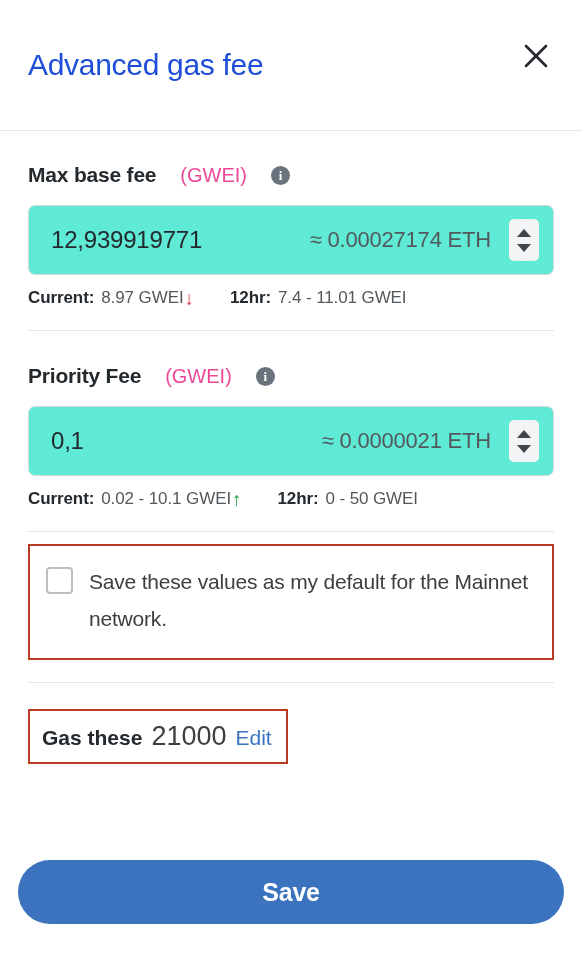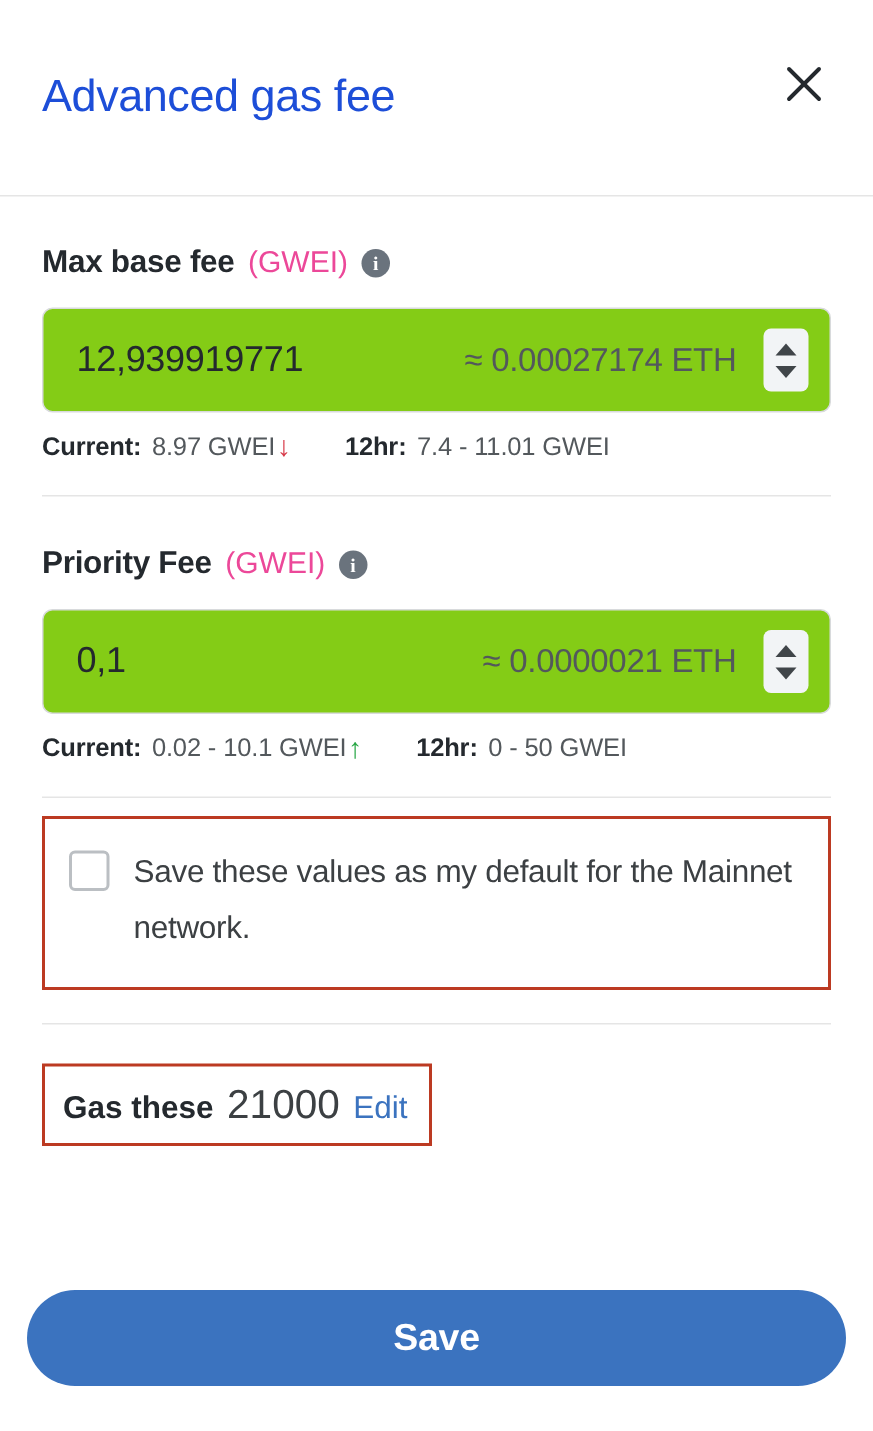--- a/index.html
+++ b/index.html
@@ -58,21 +58,21 @@
   
   .body {
     padding: 0 28px;
   }
 
   .field-block { padding-top: 0; }
 
   .field-label-row {
     display: flex;
     align-items: center;
-    gap: 9px;
+    gap: 24px;
     height: 34px;
     margin-top: 28px;
   }
   .field-label {
     font-size: 21px;
     font-weight: 700;
     color: #24292e;
     letter-spacing: -0.2px;
   }
   .field-unit {
@@ -98,21 +98,21 @@
   }
 
   .input-row {
     margin-top: 13px;
     height: 70px;
     border: 1px solid #d8dadc;
     border-radius: 7px;
     display: flex;
     align-items: center;
     padding: 0 14px 0 22px;
-    background: #84cc16;
+    background: #5eead4;
   }
   .input-value {
     font-size: 24px;
     color: #24292e;
     flex: 1 1 auto;
     border: none;
     outline: none;
     background: transparent;
     font-family: "Liberation Sans", sans-serif;
     letter-spacing: -0.2px;

